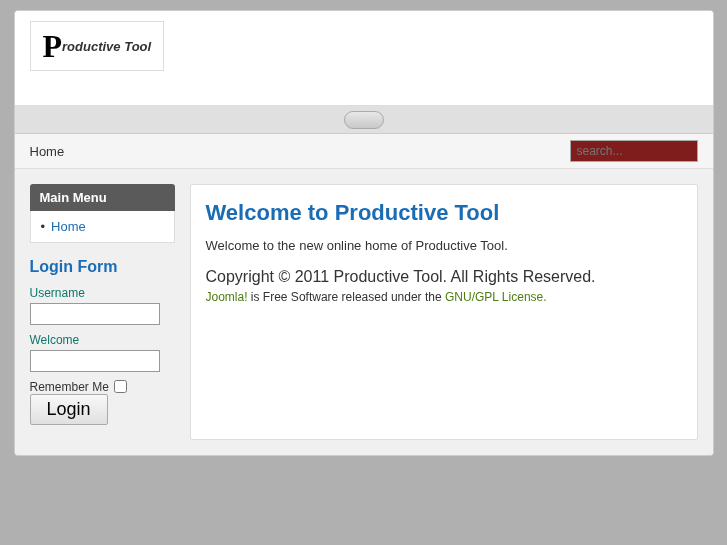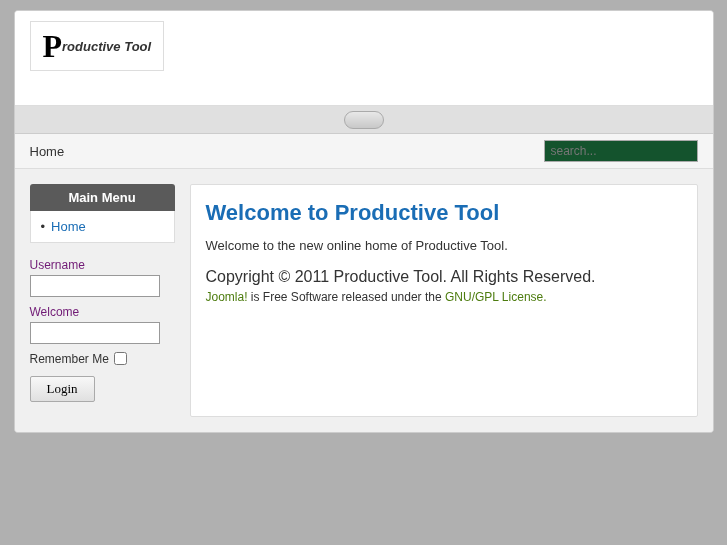--- a/index.html
+++ b/index.html
@@ -85,24 +85,24 @@
       display: flex;
       align-items: center;
       justify-content: space-between;
     }
     .nav-home {
       color: #333;
       font-size: 13px;
       text-decoration: none;
     }
     .search-input {
-      width: 154px;
+      width: 128px;
       padding: 3px 6px;
       border: 1px solid #aaa;
-      background: #14532d;
+      background: #7f1d1d;
       font-size: 12px;
       color: #999;
     }
     
     .main-content {
       display: flex;
       padding: 15px;
       gap: 15px;
       background: #f0f0f0;
     }
@@ -112,21 +112,20 @@
       flex-shrink: 0;
     }
     .main-menu-box {
       background: #5a5a5a;
       border-radius: 3px 3px 0 0;
       padding: 6px 10px;
       color: #fff;
       font-size: 13px;
       font-weight: bold;
       margin-bottom: 0;
-      text-align: center;
     }
     .menu-items {
       background: #ffffff;
       border: 1px solid #ddd;
       border-top: none;
       padding: 8px 10px;
       margin-bottom: 15px;
     }
     .menu-item {
       color: #1a6db5;
@@ -141,51 +140,49 @@
       color: #333;
     }
     .login-form-title {
       color: #1a6db5;
       font-size: 16px;
       font-weight: bold;
       margin-bottom: 10px;
     }
     .form-label {
       font-size: 12px;
-      color: #701a75;
+      color: #0f766e;
       margin-bottom: 3px;
       display: block;
     }
     .form-input {
       width: 130px;
       padding: 3px 4px;
       border: 1px solid #999;
       background: #fff;
       font-size: 12px;
       margin-bottom: 8px;
       display: block;
     }
     .remember-row {
       display: flex;
       align-items: flex-start;
       gap: 5px;
-      margin-bottom: 10px;
     }
     .remember-label {
       font-size: 12px;
     }
     .login-btn {
       background: linear-gradient(to bottom, #f8f8f8, #e0e0e0);
       border: 1px solid #aaa;
       padding: 4px 16px;
-      font-size: 13px;
+      font-size: 18px;
       cursor: pointer;
       margin-bottom: 15px;
       border-radius: 2px;
-      font-family: Liberation Serif, serif;
     }
     .sidebar-links {
       list-style: disc;
       padding-left: 18px;
       margin-top: 8px;
     }
     .sidebar-links li {
       margin-bottom: 4px;
     }
     .sidebar-links li a {
@@ -252,20 +249,21 @@
 
     <div class="sidebar">
 
       
       <div class="main-menu-box">Main Menu</div>
       <div class="menu-items">
         <a class="menu-item" href="#">Home</a>
       </div>
 
       
+      <div class="login-form-title">Login Form</div>
 
       <label class="form-label">Username</label>
       <input class="form-input" type="text" style="">
 
       <label class="form-label">Welcome</label>
       <input class="form-input" type="password" style="">
 
       <div class="remember-row">
         <span class="remember-label">Remember Me</span>
         <input type="checkbox" style="">

